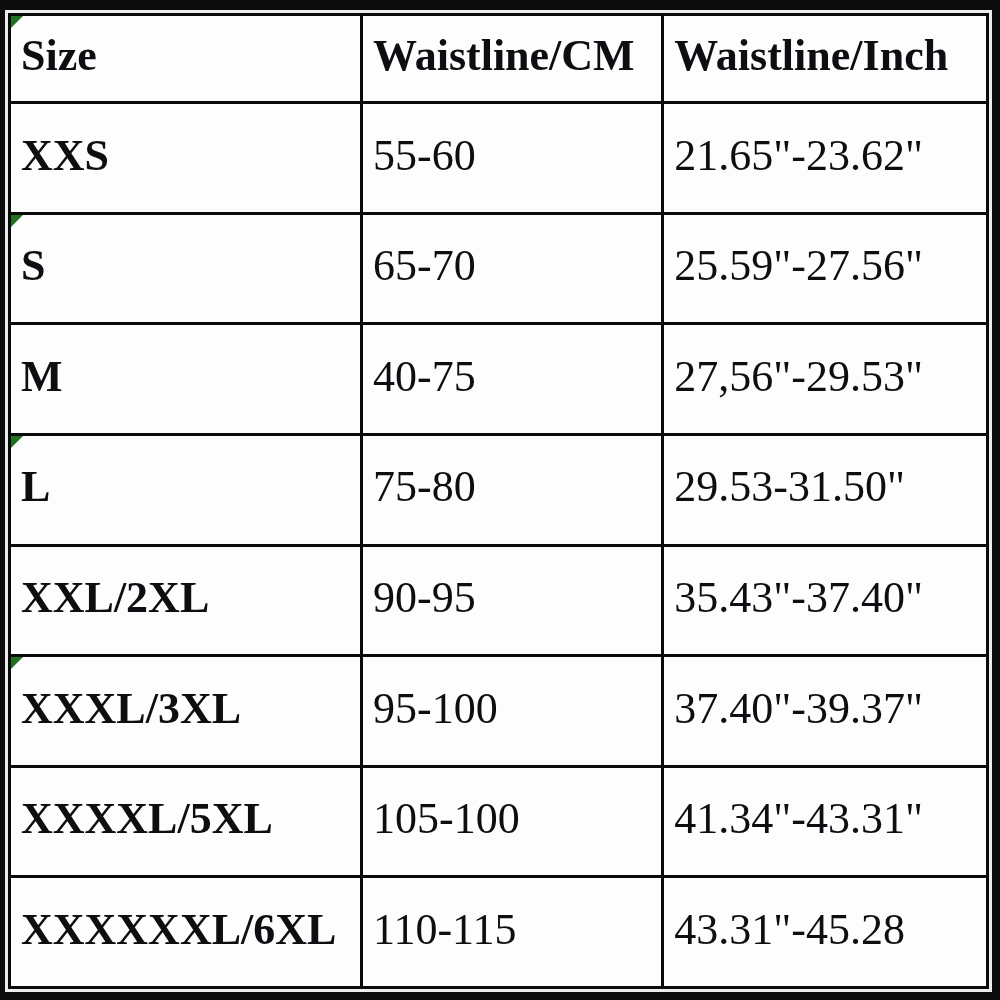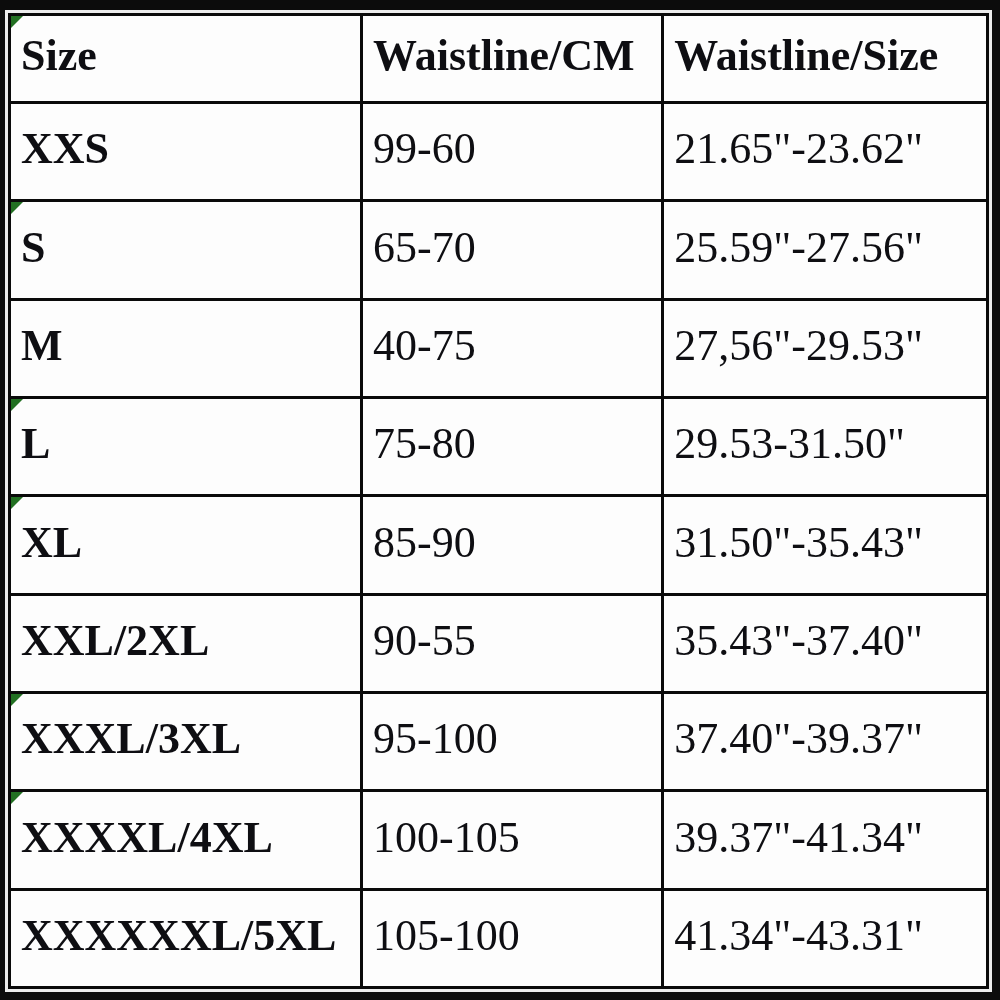--- a/index.html
+++ b/index.html
@@ -83,66 +83,61 @@
       <thead>
         <tr>
           <th>
             <span class="corner-marker" id="header-marker" style="display: block; border-top-color: rgb(34, 112, 34);"></span>
             <span>Size</span>
           </th>
           <th>
             <span>Waistline/CM</span>
           </th>
           <th>
-            <span>Waistline/Size</span>
+            <span>Waistline/Inch</span>
           </th>
         </tr>
       </thead>
       <tbody id="table-body">
       <tr>
             <td class="size-cell"><span>XXS</span></td>
-            <td class="num-cell">99-60</td>
+            <td class="num-cell">55-60</td>
             <td class="num-cell">21.65"-23.62"</td>
           </tr>
           <tr>
             <td class="size-cell"><span class="corner-marker" style="border-top-color: rgb(34, 112, 34);"></span><span>S</span></td>
             <td class="num-cell">65-70</td>
             <td class="num-cell">25.59"-27.56"</td>
           </tr>
           <tr>
             <td class="size-cell"><span>M</span></td>
             <td class="num-cell">40-75</td>
             <td class="num-cell">27,56"-29.53"</td>
           </tr>
           <tr>
             <td class="size-cell"><span class="corner-marker" style="border-top-color: rgb(34, 112, 34);"></span><span>L</span></td>
             <td class="num-cell">75-80</td>
             <td class="num-cell">29.53-31.50"</td>
           </tr>
           <tr>
-            <td class="size-cell"><span class="corner-marker" style="border-top-color: rgb(34, 112, 34);"></span><span>XL</span></td>
-            <td class="num-cell">85-90</td>
-            <td class="num-cell">31.50"-35.43"</td>
-          </tr>
-          <tr>
             <td class="size-cell"><span>XXL/2XL</span></td>
-            <td class="num-cell">90-55</td>
+            <td class="num-cell">90-95</td>
             <td class="num-cell">35.43"-37.40"</td>
           </tr>
           <tr>
             <td class="size-cell"><span class="corner-marker" style="border-top-color: rgb(34, 112, 34);"></span><span>XXXL/3XL</span></td>
             <td class="num-cell">95-100</td>
             <td class="num-cell">37.40"-39.37"</td>
           </tr>
           <tr>
-            <td class="size-cell"><span class="corner-marker" style="border-top-color: rgb(34, 112, 34);"></span><span>XXXXL/4XL</span></td>
-            <td class="num-cell">100-105</td>
-            <td class="num-cell">39.37"-41.34"</td>
+            <td class="size-cell"><span>XXXXL/5XL</span></td>
+            <td class="num-cell">105-100</td>
+            <td class="num-cell">41.34"-43.31"</td>
           </tr>
           <tr>
-            <td class="size-cell"><span>XXXXXXL/5XL</span></td>
-            <td class="num-cell">105-100</td>
-            <td class="num-cell">41.34"-43.31"</td>
+            <td class="size-cell"><span>XXXXXXL/6XL</span></td>
+            <td class="num-cell">110-115</td>
+            <td class="num-cell">43.31"-45.28</td>
           </tr>
         </tbody>
     </table>
   </div>
 </div>
 
 </body></html>

